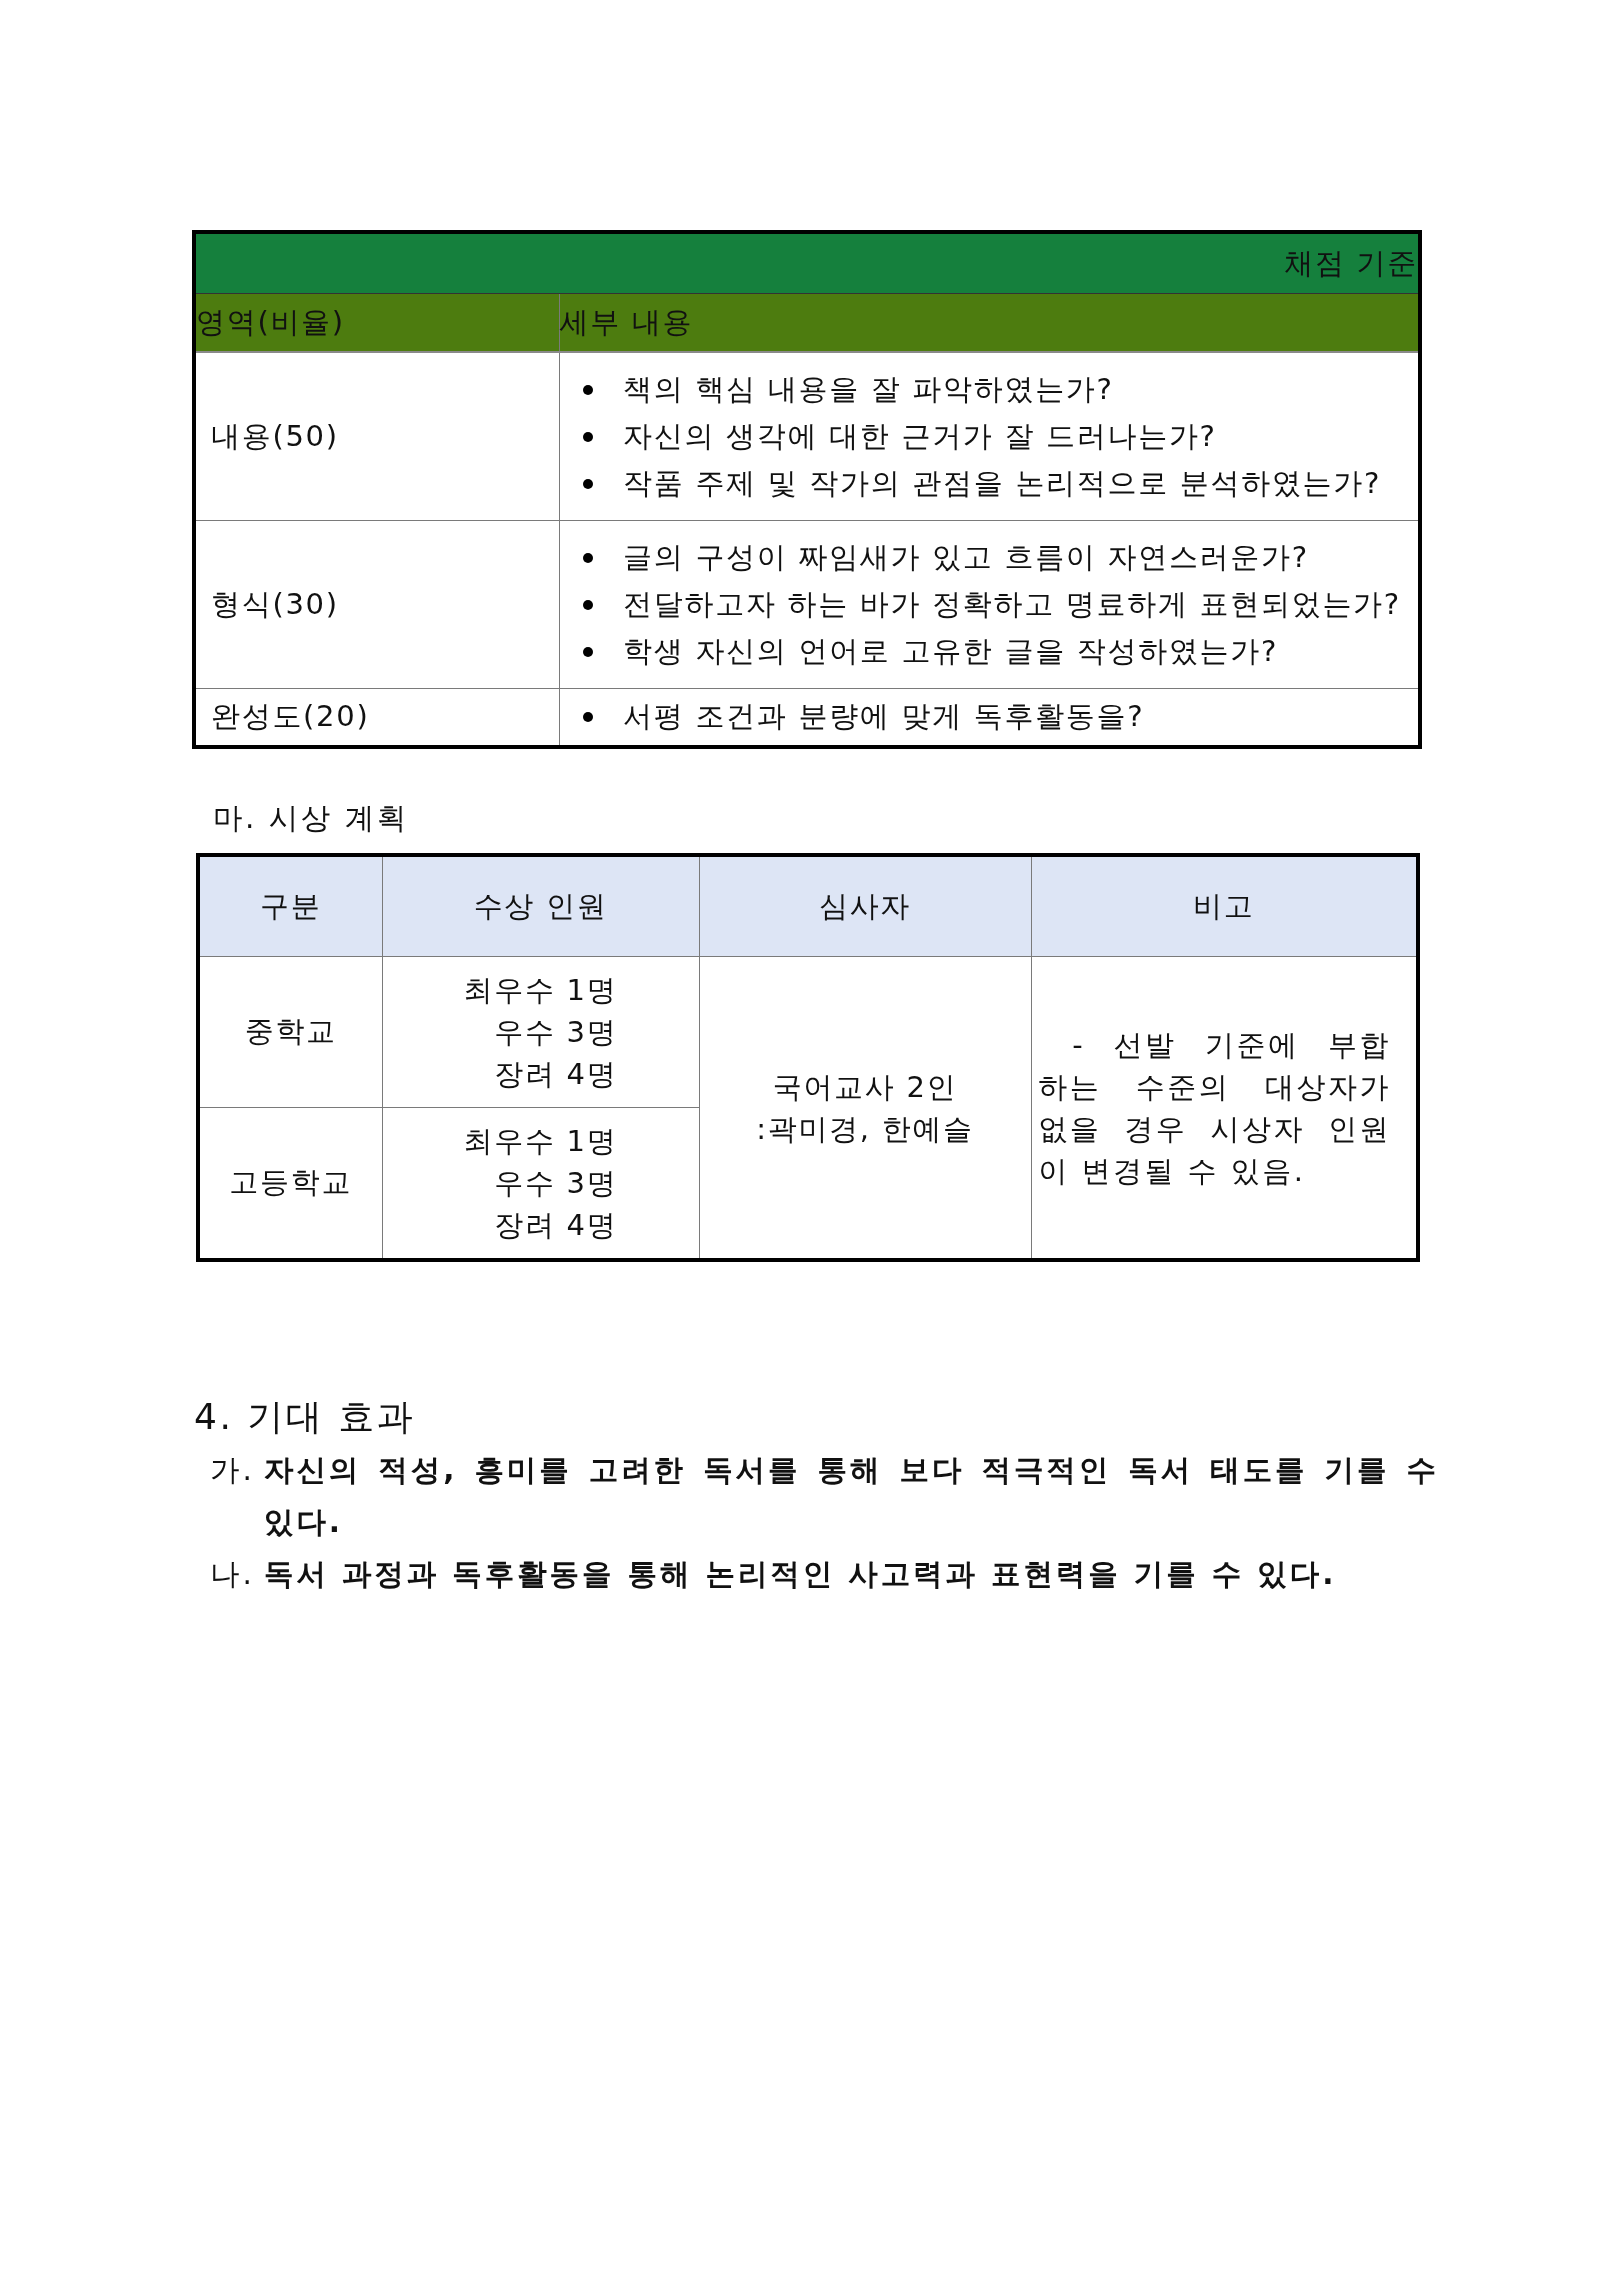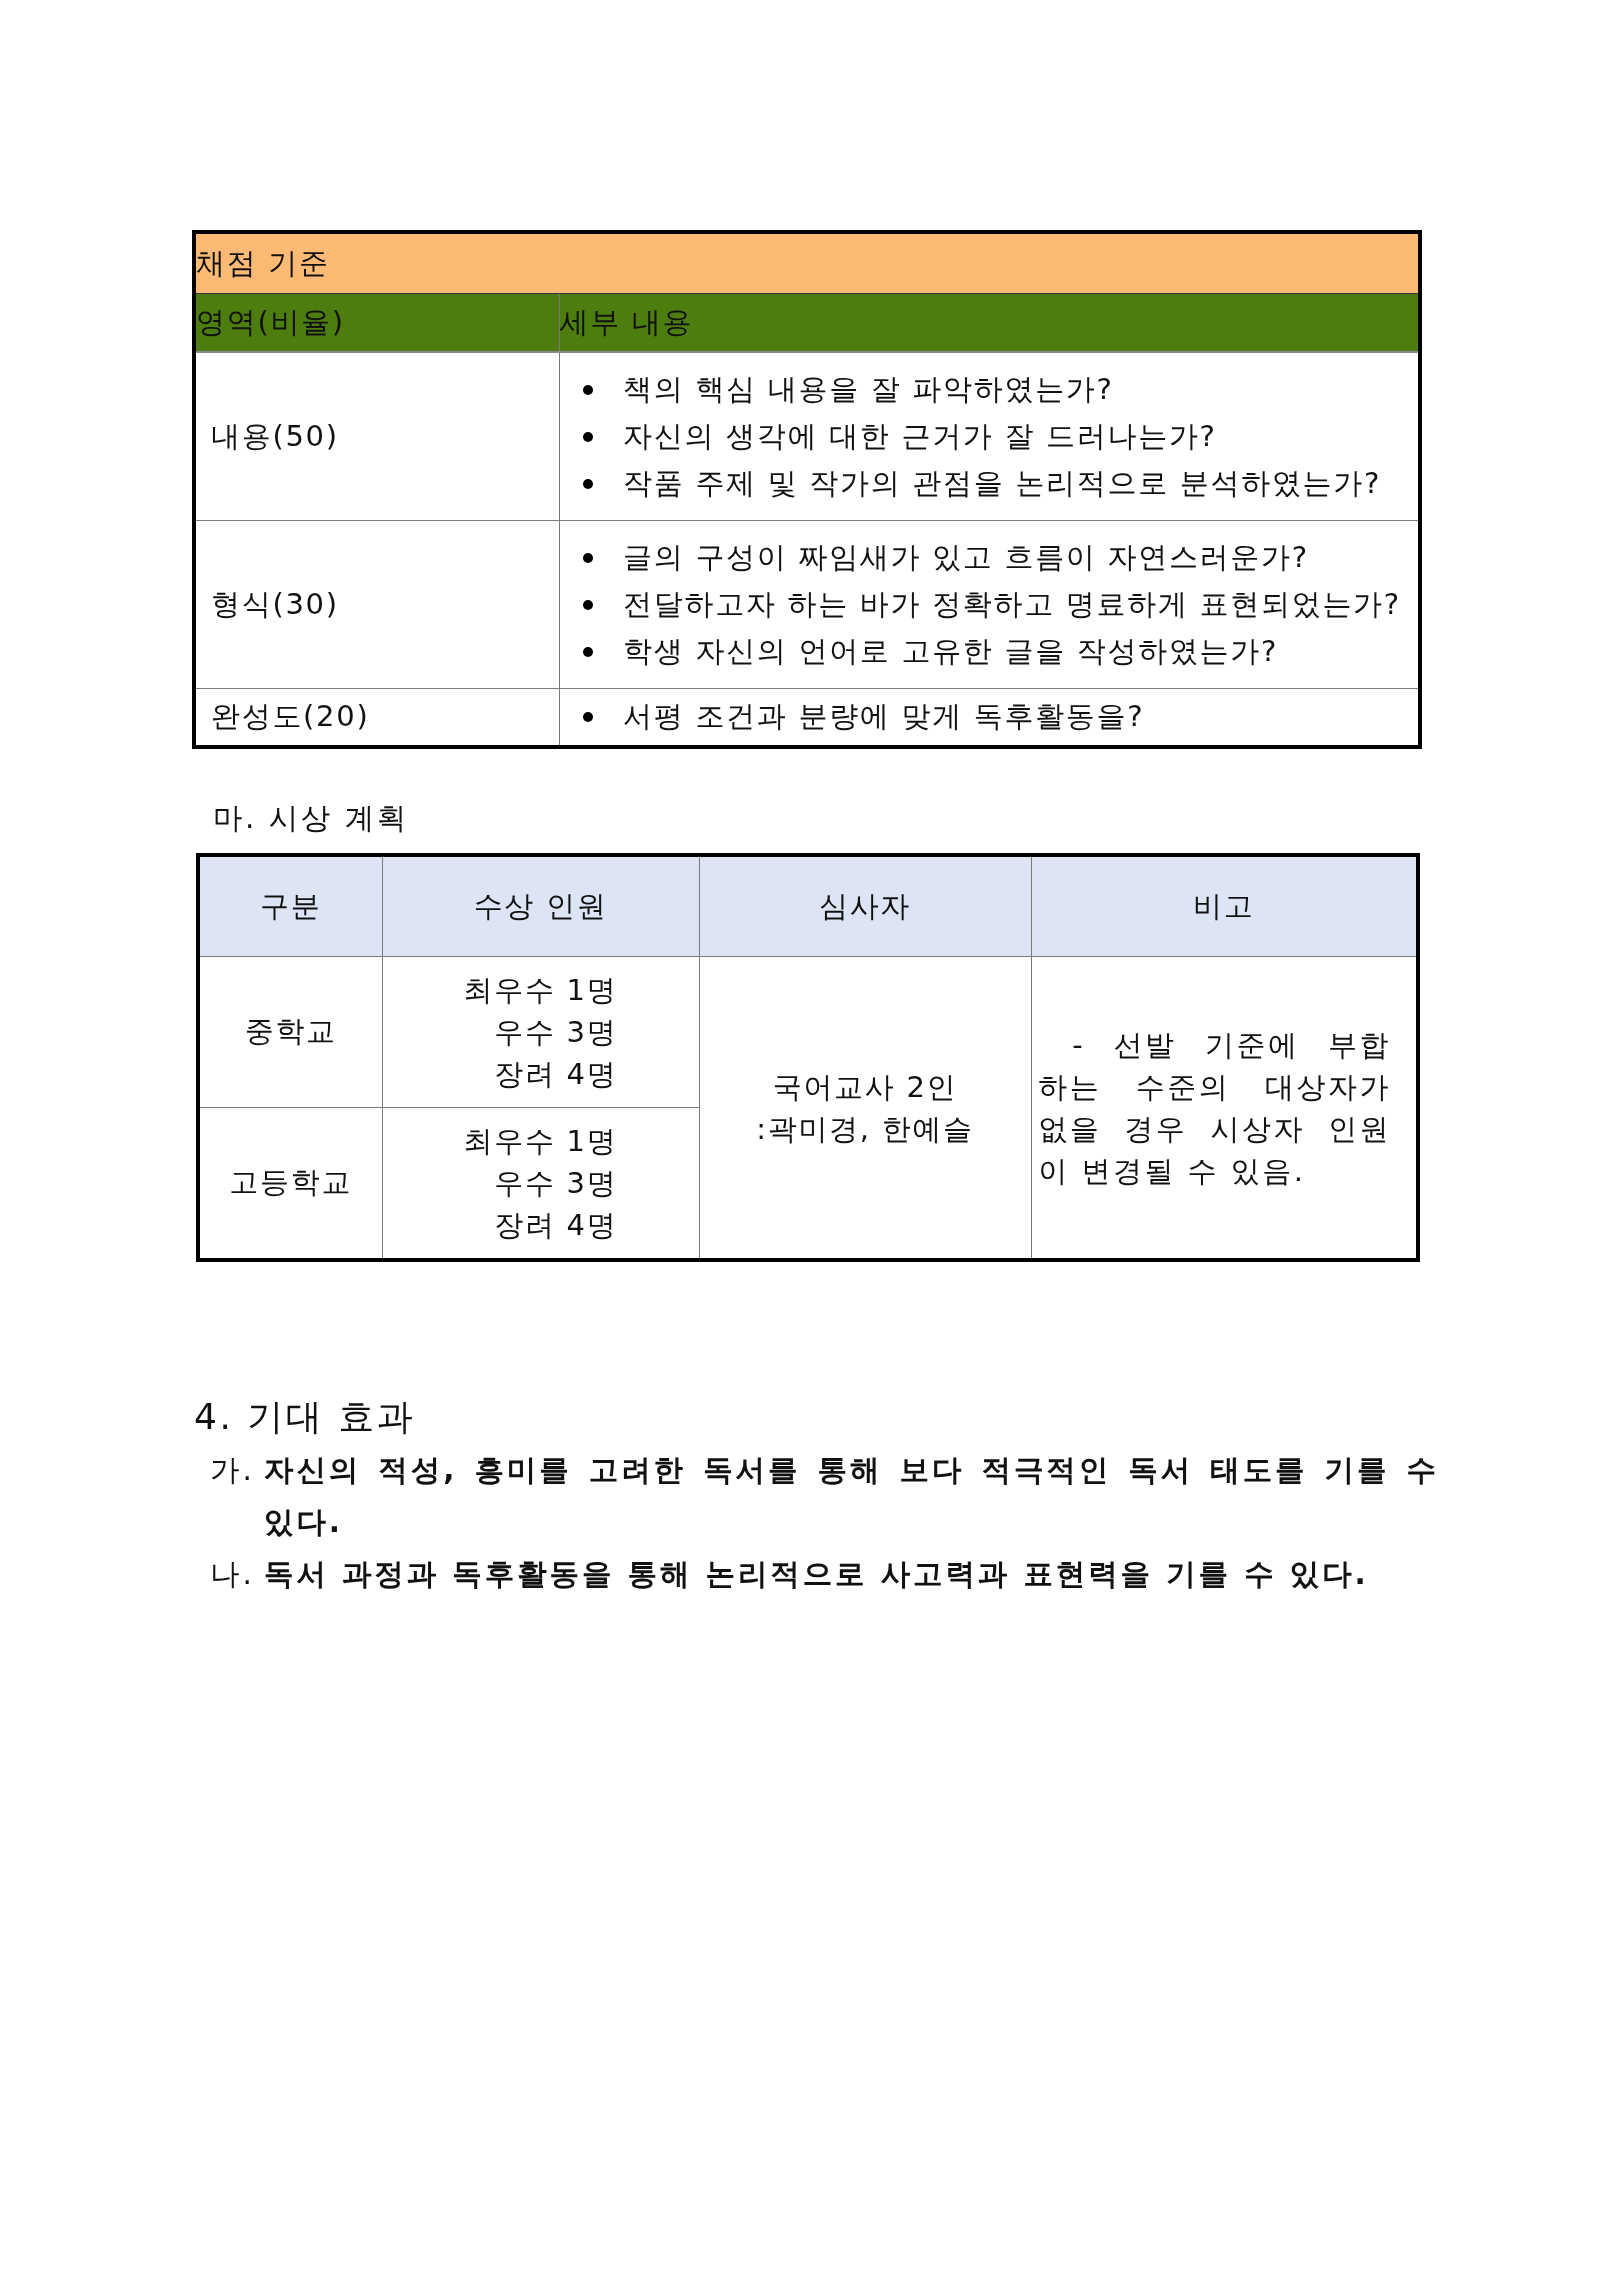--- a/index.html
+++ b/index.html
@@ -34,22 +34,22 @@
       table-layout: fixed;
       font-size: 29px;
       letter-spacing: 1.7px;
     }
     .grading-table td, .grading-table th {
       border: 1.7px solid #7a7a7a;
       font-weight: normal;
       padding: 0;
     }
     .grading-table .hdr {
-      background: #fdba74;
-      text-align: left;
+      background: #15803d;
+      text-align: right;
       height: 59px;
       border-bottom: 1.7px solid #333;
     }
     .grading-table .hdr2 {
       background: #4d7c0f;
       text-align: left;
       height: 57px;
       border-bottom: 2.5px solid #8a8a8a;
     }
     .grading-table .area {
@@ -303,18 +303,18 @@
 
   <h2 class="section-heading">4. 기대 효과</h2>
 
   <ul class="effects">
     <li>
       <span class="marker">가.</span>
       <span class="text">자신의 적성, 흥미를 고려한 독서를 통해 보다 적극적인 독서 태도를 기를 수 있다.</span>
     </li>
     <li>
       <span class="marker">나.</span>
-      <span class="text">독서 과정과 독후활동을 통해 논리적으로 사고력과 표현력을 기를 수 있다.</span>
+      <span class="text">독서 과정과 독후활동을 통해 논리적인 사고력과 표현력을 기를 수 있다.</span>
     </li>
   </ul>
 
 </div>
 
 
 </body></html>

